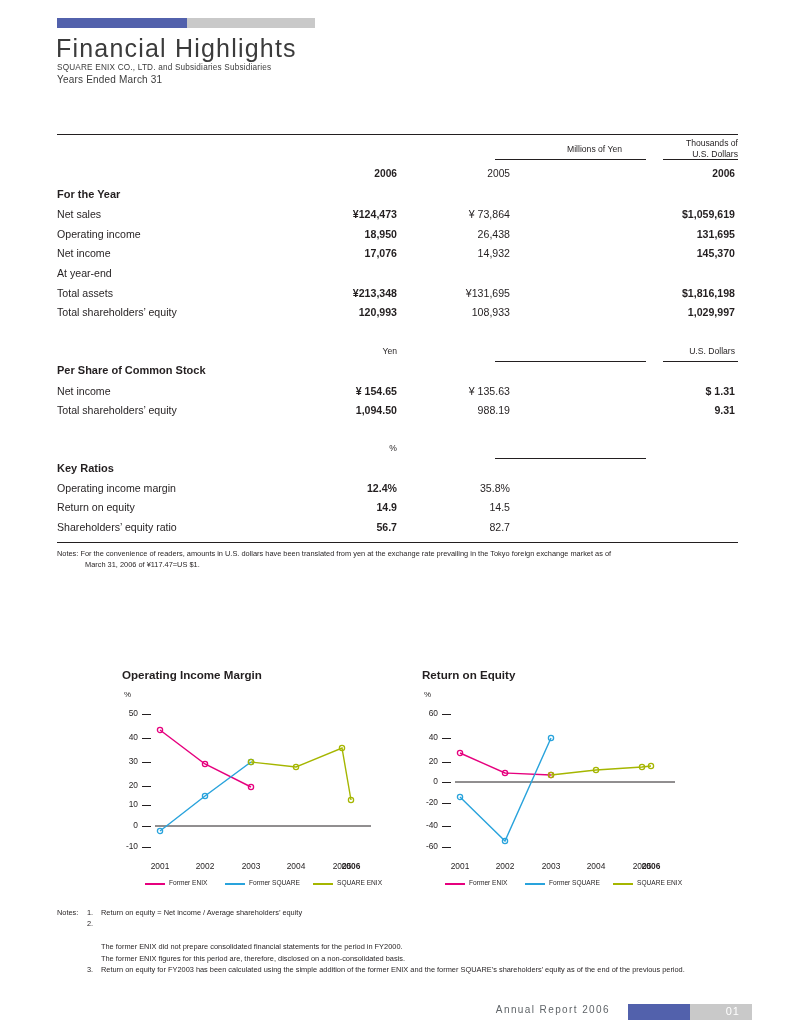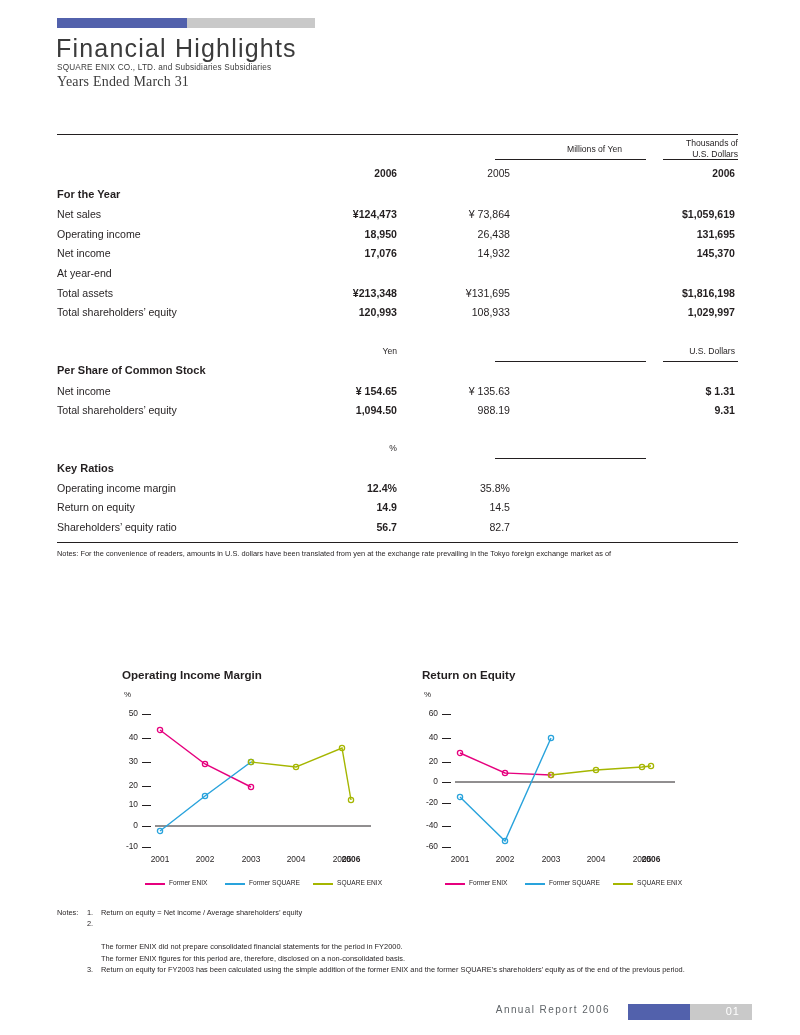--- a/index.html
+++ b/index.html
@@ -52,24 +52,23 @@
     left: 57px;
     top: 63px;
     font-size: 8.2px;
     color: #3b3b3b;
     letter-spacing: .2px;
   }
   .subtitle-2 {
     position: absolute;
     left: 57px;
     top: 74px;
-    font-size: 14px;
+    font-size: 10px;
     color: #3b3b3b;
     letter-spacing: .2px;
-    font-family: Liberation Serif, serif;
   }
 
   .rule-top {
     position: absolute;
     left: 57px;
     top: 134px;
     width: 681px;
     height: 1px;
     background: #231f20;
   }
@@ -184,20 +183,21 @@
     color: #231f20;
     text-align: right;
     width: 22px;
   }
   .xtick {
     position: absolute;
     font-size: 8.4px;
     color: #231f20;
     text-align: center;
     width: 34px;
+    margin-top: 7px;
   }
   .xtick.cur { font-weight: bold; }
   .tickmark {
     position: absolute;
     width: 9px;
     height: 1px;
     background: #231f20;
   }
   .legend-item {
     position: absolute;
@@ -371,20 +371,21 @@
   <div class="tblrow" style="top:521px;">
     <span class="lbl">Shareholders’ equity ratio</span>
     <span class="c1 bold">56.7</span>
     <span class="c2">82.7</span>
   </div>
 
   <div class="rule-bottom"></div>
 
   <div class="notes">
     <span>Notes: For the convenience of readers, amounts in U.S. dollars have been translated from yen at the exchange rate prevailing in the Tokyo foreign exchange market as of</span>
+    <span class="ind">March 31, 2006 of ¥117.47=US $1.</span>
   </div>
 
   <div class="chart-title" style="left:122px; top:668px;">Operating Income Margin</div>
   <div class="chart-unit" style="left:124px; top:690px;">%</div>
 
   <div class="axis-lbl" style="left:116px; top:708px;">50</div>
   <div class="axis-lbl" style="left:116px; top:732px;">40</div>
   <div class="axis-lbl" style="left:116px; top:756px;">30</div>
   <div class="axis-lbl" style="left:116px; top:780px;">20</div>
   <div class="axis-lbl" style="left:116px; top:799px;">10</div>

